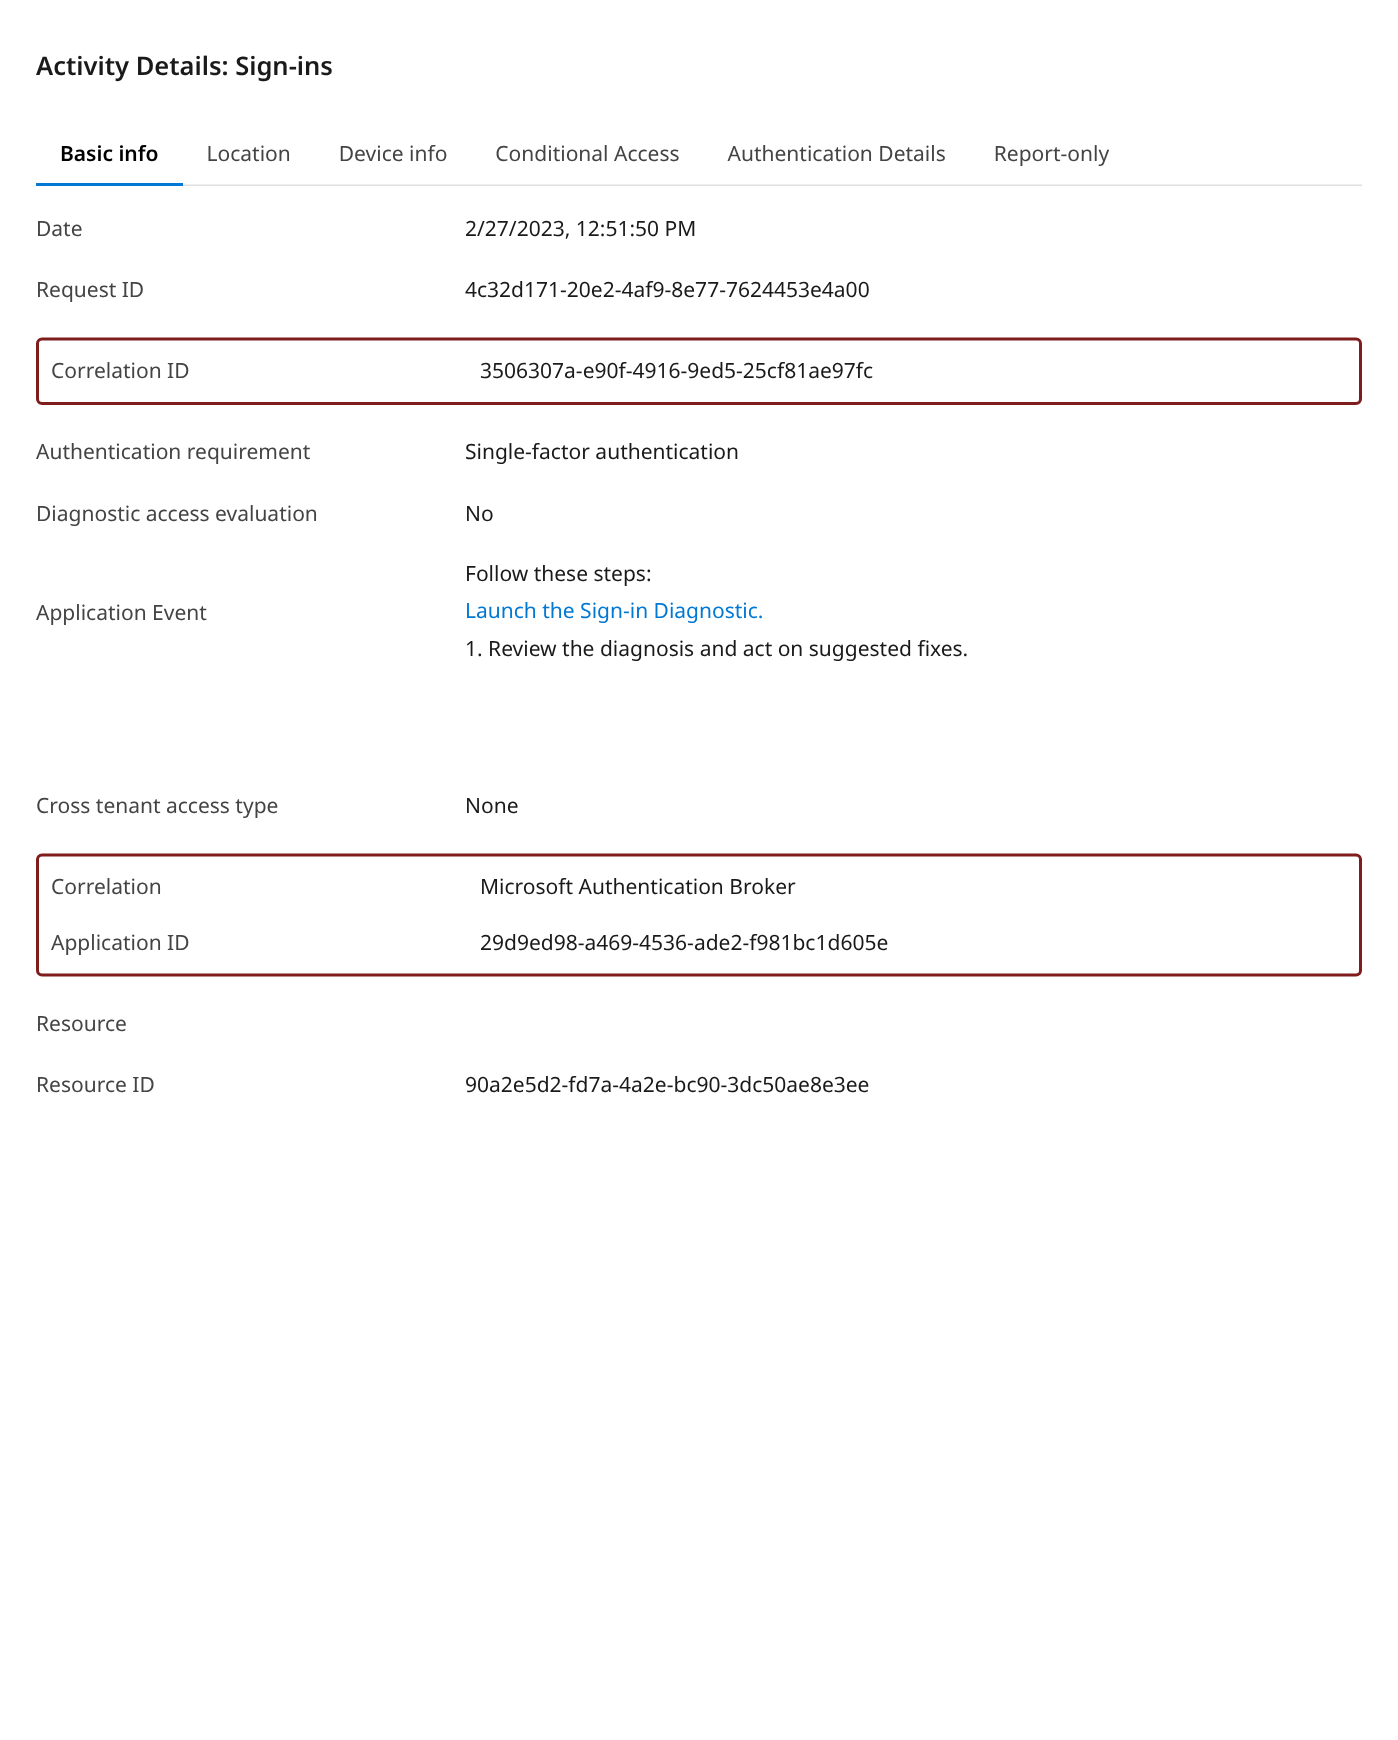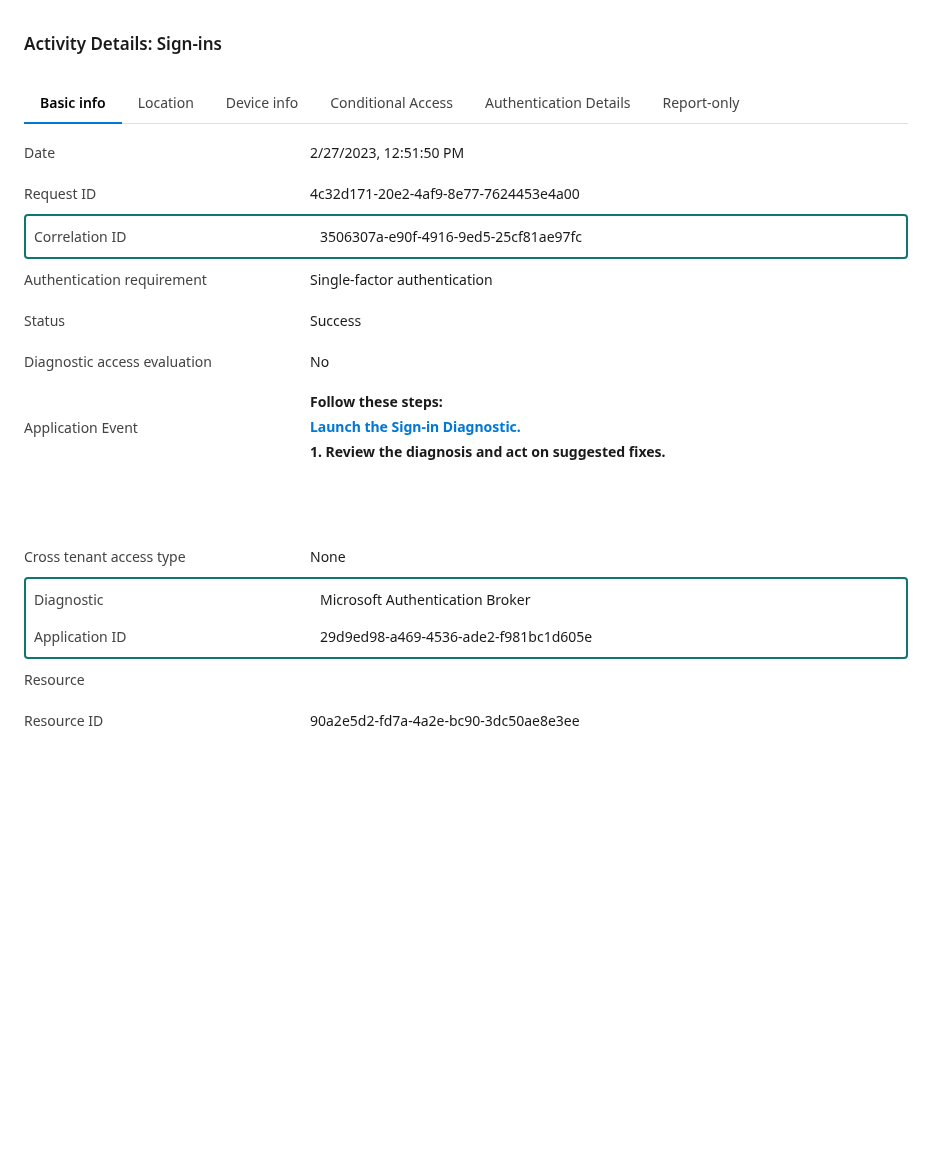--- a/index.html
+++ b/index.html
@@ -54,38 +54,37 @@
       color: #444;
       font-size: 14px;
       padding-top: 1px;
     }
     .field-value {
       color: #1a1a1a;
       font-size: 14px;
       flex: 1;
     }
     .highlighted-group {
-      border: 2px solid #0f766e;
+      border: 2px solid #7f1d1d;
       border-radius: 4px;
-      margin: 0 0;
+      margin: 11px 0;
       padding: 2px 8px;
     }
     .highlighted-group .field-row {
       padding: 8px 0;
     }
     .link {
       color: #0078d4;
       cursor: pointer;
       text-decoration: none;
     }
     .troubleshoot-value {
       display: flex;
       flex-direction: column;
       gap: 6px;
-      font-weight: bold;
     }
     .spacer {
       height: 32px;
     }
   </style>
 </head>
 <body>
 
 <h1 class="page-title">Activity Details: Sign-ins</h1>
 
@@ -115,24 +114,20 @@
       <span class="field-label">Correlation ID</span>
       <span class="field-value">3506307a-e90f-4916-9ed5-25cf81ae97fc</span>
     </div>
   </div>
 
   <div class="field-row">
     <span class="field-label">Authentication requirement</span>
     <span class="field-value">Single-factor authentication</span>
   </div>
 
-  <div class="field-row">
-    <span class="field-label">Status</span>
-    <span class="field-value">Success</span>
-  </div>
 
   <div class="field-row">
     <span class="field-label">Diagnostic access evaluation</span>
     <span class="field-value">No</span>
   </div>
 
   <div class="field-row">
     <span class="field-label">Application Event</span>
     <div class="field-value troubleshoot-value">
       <span>Follow these steps:</span>
@@ -145,21 +140,21 @@
   <div class="spacer"></div>
 
 
   <div class="field-row">
     <span class="field-label">Cross tenant access type</span>
     <span class="field-value">None</span>
   </div>
 
   <div class="highlighted-group">
     <div class="field-row">
-      <span class="field-label">Diagnostic</span>
+      <span class="field-label">Correlation</span>
       <span class="field-value">Microsoft Authentication Broker</span>
     </div>
     <div class="field-row">
       <span class="field-label">Application ID</span>
       <span class="field-value">29d9ed98-a469-4536-ade2-f981bc1d605e</span>
     </div>
   </div>
 
   <div class="field-row">
     <span class="field-label">Resource</span>

